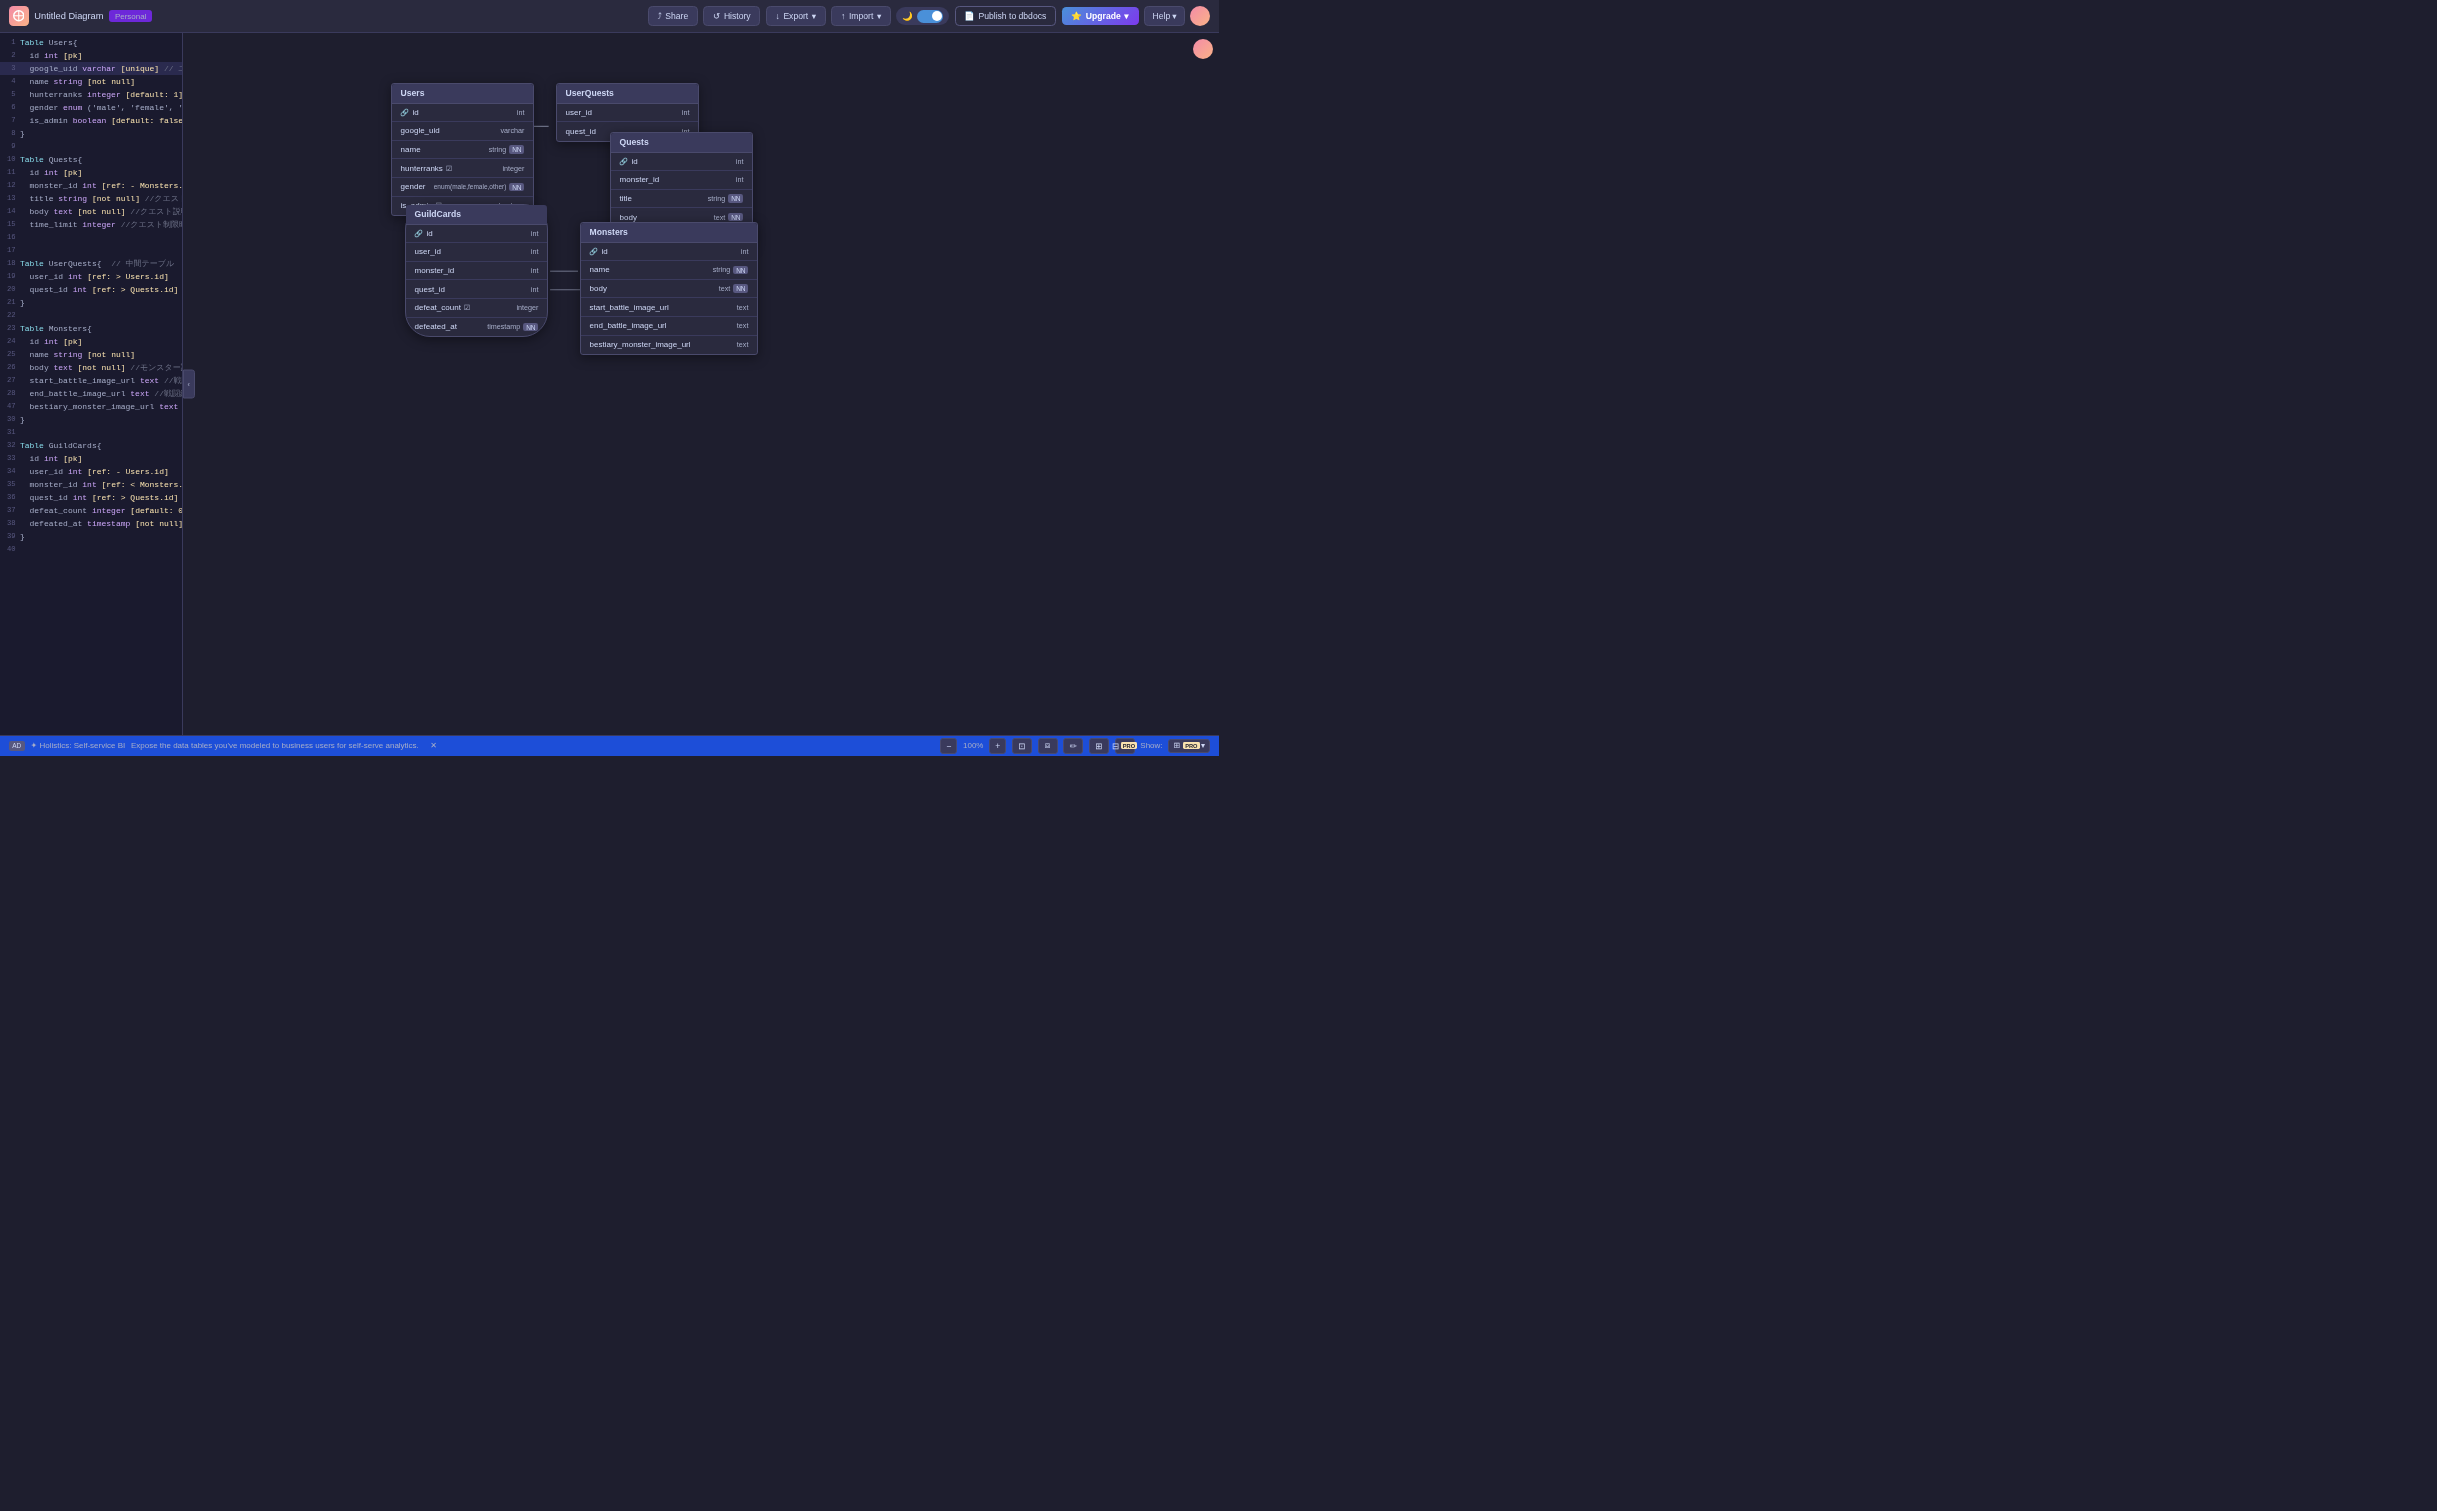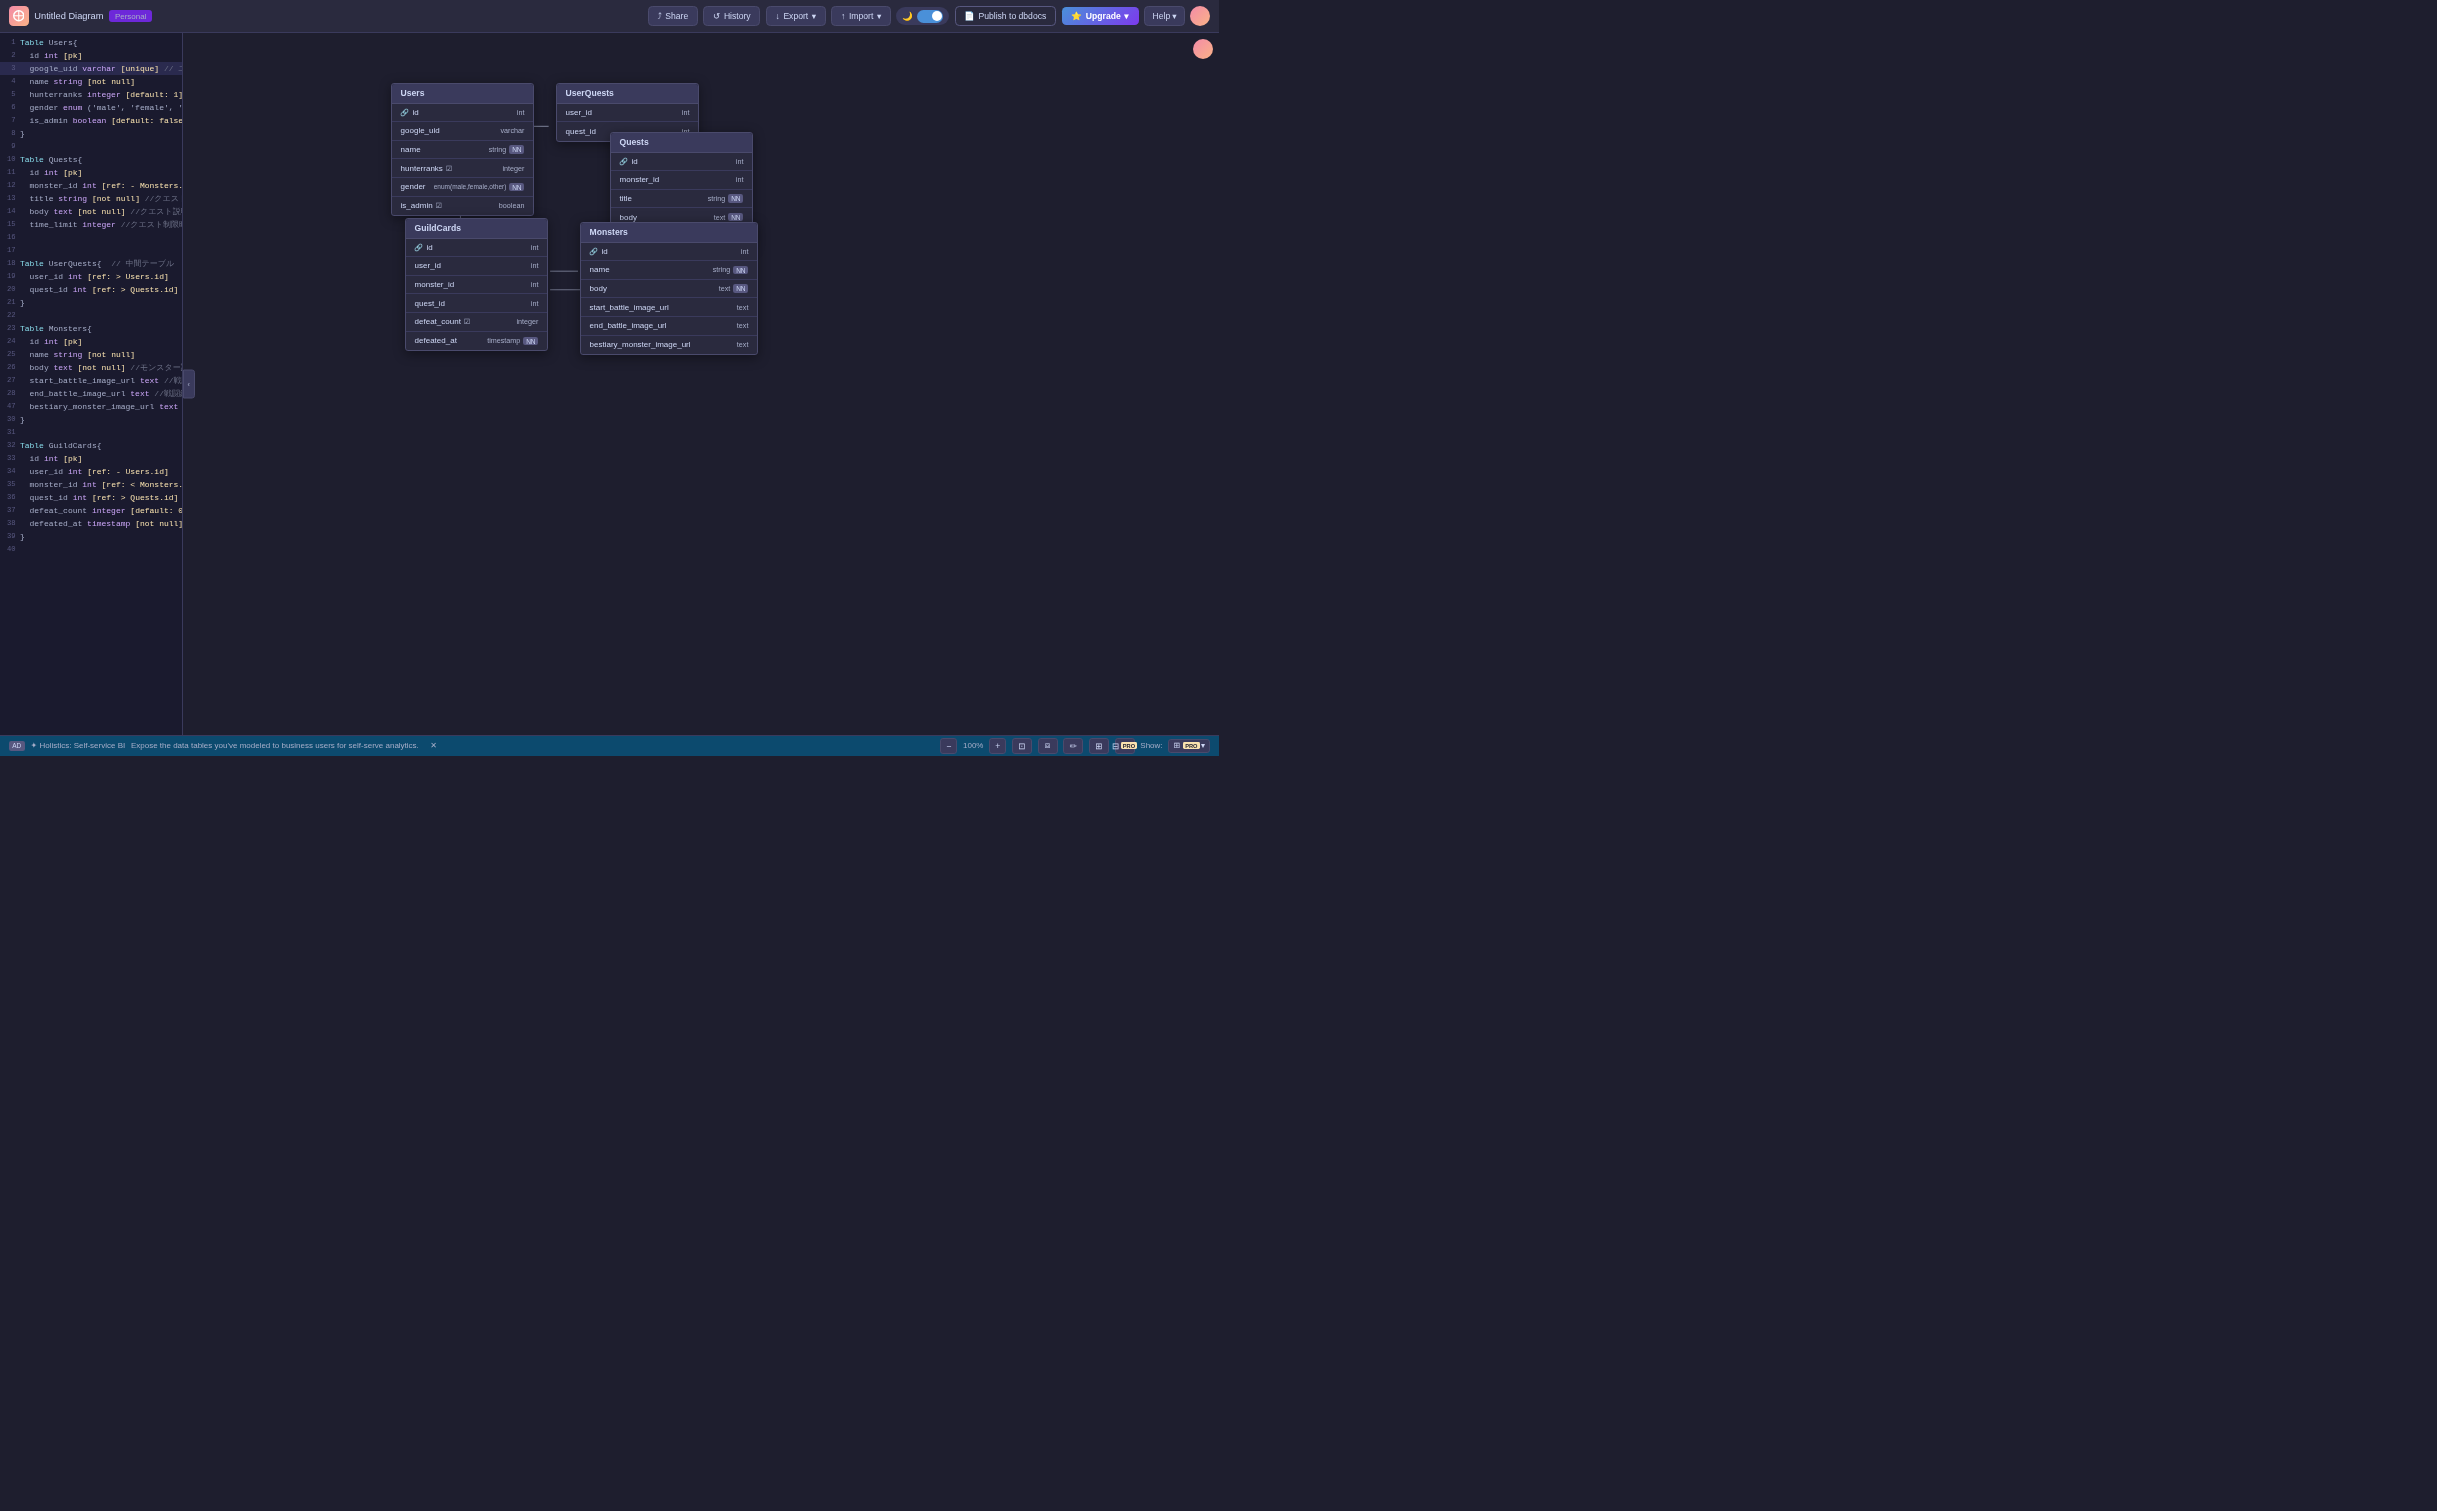--- a/index.html
+++ b/index.html
@@ -235,21 +235,21 @@
       font-size: 7.2px;
     }
     .icon-check {
       color: #a6adc8;
       font-size: 7.2px;
     }
 
     
     .bottom-bar {
       height: 21.5px;
-      background: #0c4a6e;
+      background: #1d4ed8;
       border-top: 0.7px solid #3a3a5c;
       display: flex;
       align-items: center;
       justify-content: space-between;
       padding: 0 8.6px;
     }
     .ad-banner {
       display: flex;
       align-items: center;
       gap: 5.7px;
@@ -631,21 +631,21 @@
       <div class="er-table-row">
         <span class="er-col-name">body</span>
         <span class="er-col-type">text<span class="badge-nn">NN</span></span>
       </div>
       <div class="er-table-row">
         <span class="er-col-name">time_limit</span>
         <span class="er-col-type">integer</span>
       </div>
     </div>
 
-    <div class="er-table" style="left:222px; top:185px; width:143px;">
+    <div class="er-table" style="left:222px; top:171px; width:143px;border-radius:25px;">
       <div class="er-table-header">GuildCards</div>
       <div class="er-table-row">
         <span class="er-col-name"><span class="icon-key">🔗</span>id</span>
         <span class="er-col-type">int</span>
       </div>
       <div class="er-table-row">
         <span class="er-col-name">user_id</span>
         <span class="er-col-type">int</span>
       </div>
       <div class="er-table-row">

